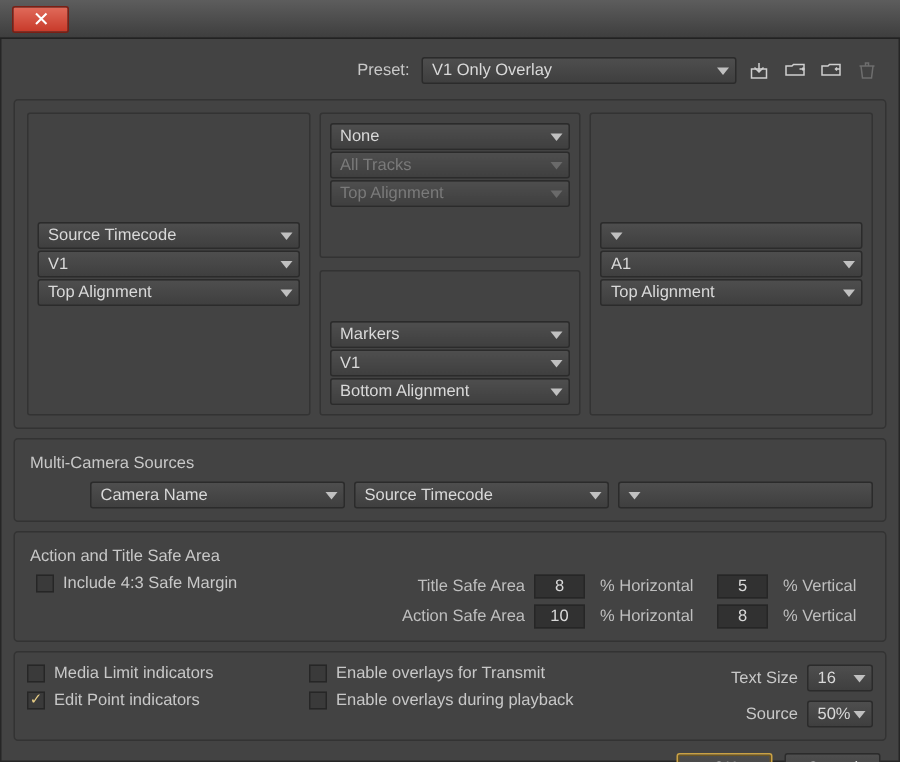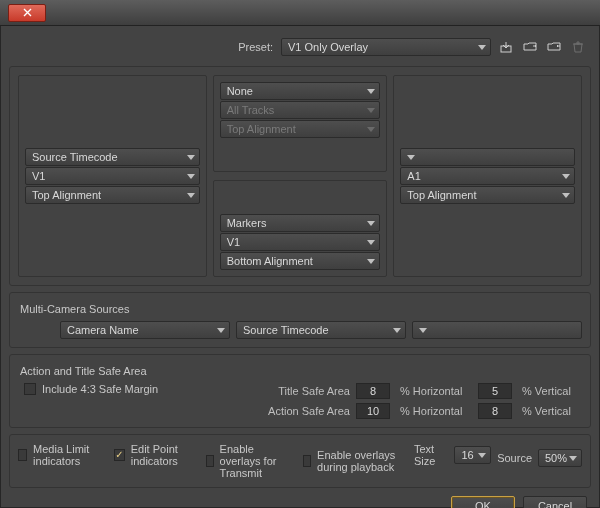--- a/index.html
+++ b/index.html
@@ -111,21 +111,21 @@
     font-size:11px;
     padding-top:1px;
   }
   .safe-grid {
     display:grid;
     grid-template-columns: 90px 38px 72px 38px 60px;
     gap:4px 6px;
     align-items:center;
   }
   .btm-row { display:flex; gap:8px; align-items:flex-start; }
-  .btm-col { flex:1; display:flex; flex-direction:row; gap:6px; }
+  .btm-col { flex:1; display:flex; flex-direction:column; gap:6px; }
   .param-row { display:flex; align-items:center; justify-content:flex-start; gap:6px; }
   .param-row .sel-sm { width:44px; }
   .footer { display:flex; justify-content:flex-end; gap:8px; margin-top:2px; padding-right:4px;}
   .btn {
     width:64px; height:20px;
     background: linear-gradient(#4e4e4e,#3f3f3f);
     border:1px solid #2b2b2b;
     border-radius:2px;
     display:flex; align-items:center; justify-content:center;
     color:#d9d9d9; font-size:11px;

